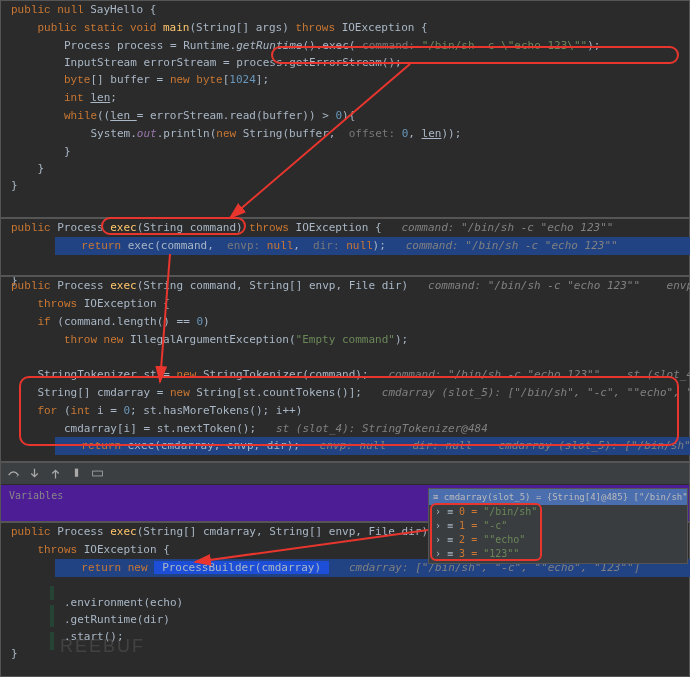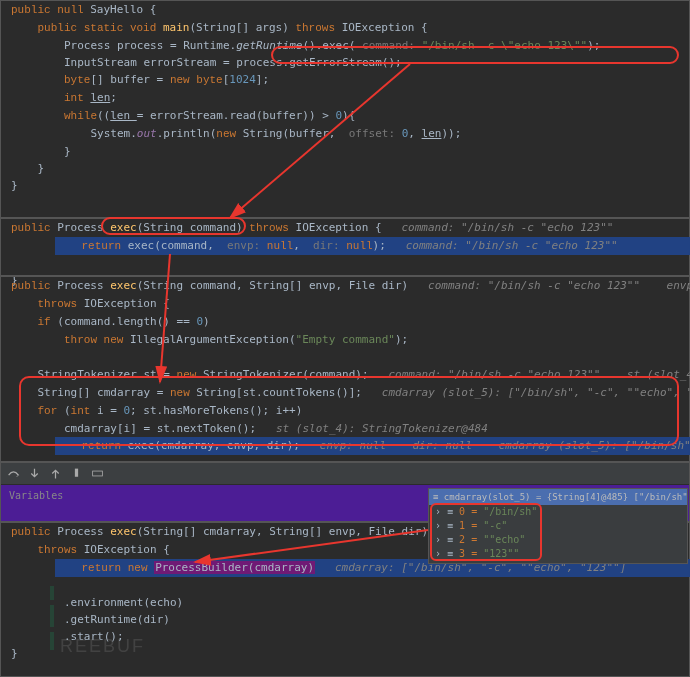--- a/index.html
+++ b/index.html
@@ -15,21 +15,21 @@
     position: relative;
   }
   .kw { color: #cc7832; font-family: Liberation Mono, monospace; }
   .mth { color: #ffc66d; }
   .strlit { color: #6a8759; }
   .num { color: #6897bb; }
   .comment { color: #808080; font-style: italic; }
   .static-it { font-style: italic; }
   .param-label { color: #787878; }
   .hl-line { background: #214283; display: block; width: 100%; padding-left: 0; margin-left: 44px; }
-  .yellow-box { background: #701a75; padding: 0 1px; }
+  .yellow-box { background: #1d4ed8; padding: 0 8px; }
   .panel {
     border: 1px solid #555;
     position: relative;
   }
   .panel1 { height: 218px; }
   .panel2 { height: 58px; border-top: 1px solid #555; }
   .panel3 { height: 186px; border-top: 1px solid #555; }
   .panel4 { height: 60px; border-top: 1px solid #555; background: #4c1d95; }
   .panel5 { height: 155px; border-top: 1px solid #555; }
   pre { white-space: pre; padding-left: 10px; }

